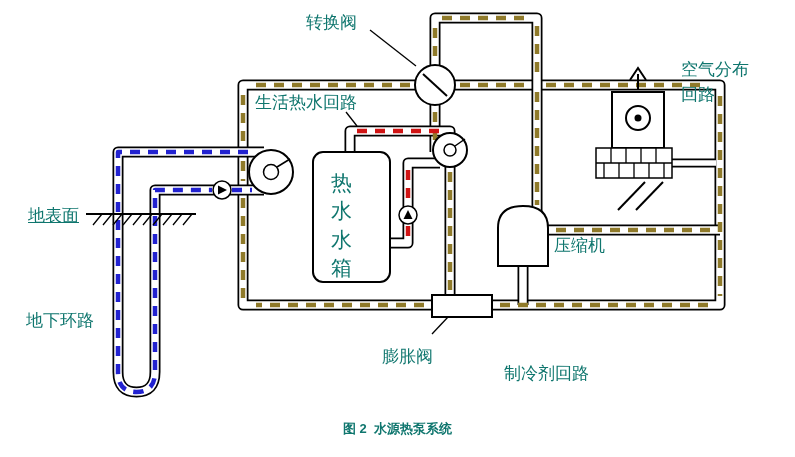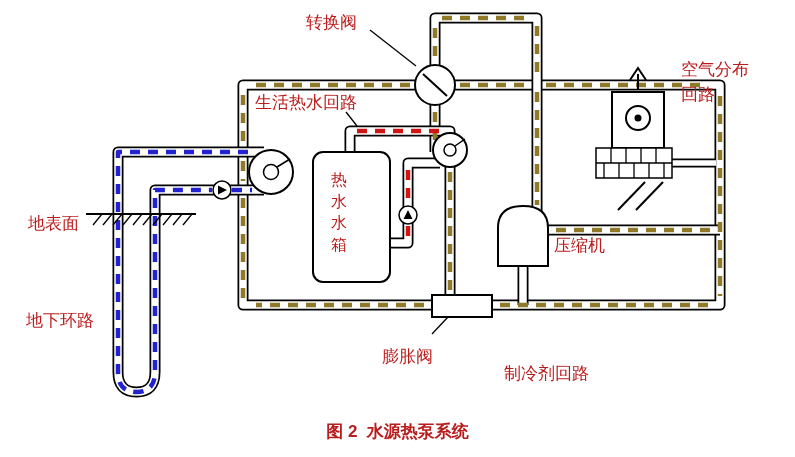--- a/index.html
+++ b/index.html
@@ -1,37 +1,37 @@
 <!DOCTYPE html>
 <html style="--color-refrigerant-flow: #8f7a2a; --color-ground-loop-flow: #2222d0; --color-hot-water-flow: #d01414; --color-pipe-outline: #000000;"><head>
 <meta charset="utf-8">
 <style>
   html,body{margin:0;padding:0;background:#ffffff;}
   #stage{
     position:relative;width:795px;height:457px;background:#ffffff;
-    font-family:"Liberation Sans", sans-serif;color:#b91c1c;overflow:hidden;
+    font-family:"Liberation Sans", sans-serif;color:#0f766e;overflow:hidden;
   }
   #diagram-svg{position:absolute;left:0;top:0;}
   .pipe-outer{stroke:#000;stroke-width:11;fill:none;stroke-linejoin:round;stroke-linecap:butt;}
   .pipe-inner{stroke:#fff;stroke-width:7.5;fill:none;stroke-linejoin:round;stroke-linecap:butt;}
   .pipe-outer-sm{stroke:#000;stroke-width:9;fill:none;}
   .pipe-inner-sm{stroke:#fff;stroke-width:5.5;fill:none;}
   .dash{stroke-width:4.5;fill:none;stroke-dasharray:10 8;stroke-linecap:butt;stroke-linejoin:round;}
   .dash-olive{stroke:var(--color-refrigerant-flow,#8f7a2a);}
   .dash-blue{stroke:var(--color-ground-loop-flow,#2222d0);}
   .dash-red{stroke:var(--color-hot-water-flow,#d01414);}
   .comp{fill:#fff;stroke:#000;stroke-width:2;}
   .thin{stroke:#000;stroke-width:1.5;fill:none;}
   .thin2{stroke:#000;stroke-width:2;fill:none;}
   .hatch{stroke:#000;stroke-width:1.3;fill:none;}
   .lbl{position:absolute;font-size:17px;line-height:1.2;white-space:nowrap;z-index:5;}
   .lbl-pre{white-space:pre-line;line-height:1.45;}
-  .lbl-vert{white-space:normal;width:19px;word-break:break-all;line-height:1.35;font-size:16px;}
+  .lbl-vert{white-space:normal;width:19px;word-break:break-all;line-height:1.35;font-size:21px;}
   .caption{position:absolute;left:0;top:420px;width:795px;text-align:center;
-           font-size:17px;font-weight:bold;white-space:pre;z-index:5;}
+           font-size:13px;font-weight:bold;white-space:pre;z-index:5;}
 </style>
 </head>
 <body>
 
 <div id="stage">
 
   <svg id="diagram-svg" width="795" height="457" viewBox="0 0 795 457">
 
     <g>
 
@@ -158,21 +158,21 @@
       <path class="hatch" d="M370,30 L416,66"></path>
       <path class="hatch" d="M346,112 L357,126"></path>
       <path class="hatch" d="M432,334 L448,317"></path>
     </g>
   </svg>
 
   <div class="lbl" style="left:306px;top:13px;">转换阀</div>
   <div class="lbl" style="left:255px;top:93px;">生活热水回路</div>
   <div class="lbl lbl-pre" style="left:681px;top:58px;">空气分布
 回路</div>
-  <div class="lbl" style="left:28px;top:214px;">地表面</div>
+  <div class="lbl" style="left:28px;top:206px;text-decoration:underline;">地表面</div>
   <div class="lbl lbl-vert" style="left:331px;top:169px;">热水水箱</div>
   <div class="lbl" style="left:554px;top:236px;">压缩机</div>
   <div class="lbl" style="left:26px;top:299px;margin-top:12px;">地下环路</div>
   <div class="lbl" style="left:382px;top:347px;">膨胀阀</div>
   <div class="lbl" style="left:504px;top:344px;margin-top:20px;">制冷剂回路</div>
   <div class="caption">图 2  水源热泵系统</div>
 
 </div>
 
 </body></html>

